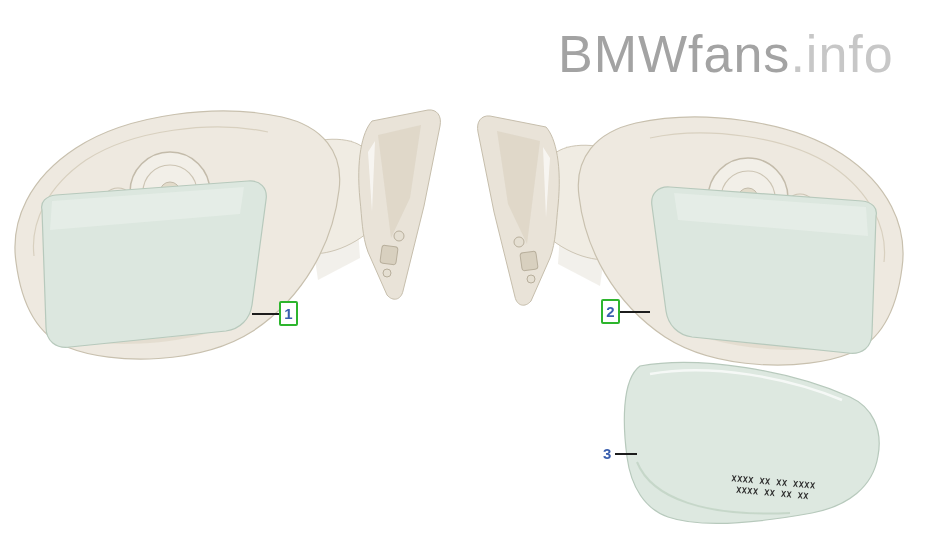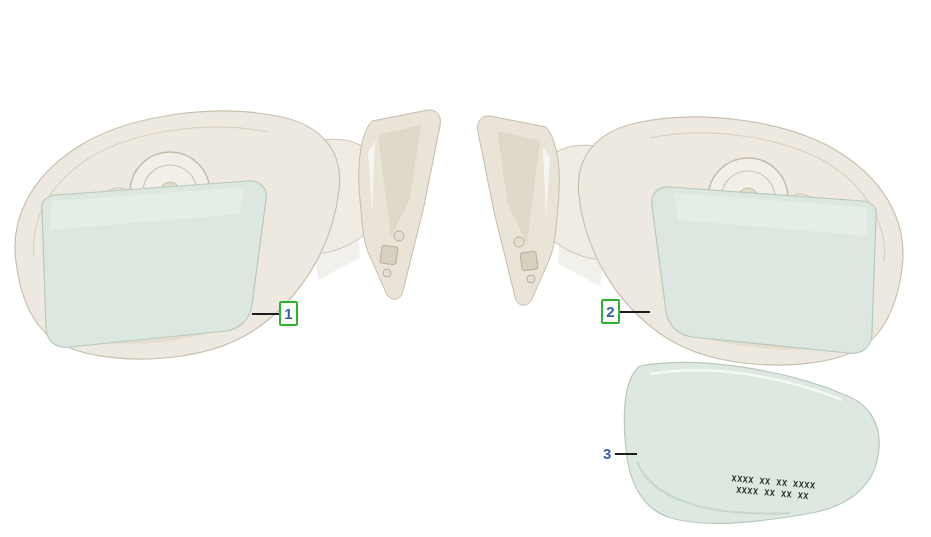--- a/index.html
+++ b/index.html
@@ -87,20 +87,23 @@
 
     <use href="#mirror-assembly" transform="translate(918,6) scale(-1,1)"></use>
 
     <g>
       <path d="M 640,366 C 700,355 792,371 850,397 C 872,407 883,429 878,456 C 873,487 848,506 812,513 C 757,523 700,528 668,517 C 645,509 631,487 627,457 C 623,427 621,380 640,366 Z" fill="#dde8e0" stroke="#b7c9bc" stroke-width="1.2"></path>
       <path d="M 650,374 C 712,363 790,378 842,400" fill="none" stroke="#ffffff" stroke-width="2.5" opacity="0.7"></path>
       <path d="M 637,462 C 652,499 706,517 790,513" fill="none" stroke="#c3d5c7" stroke-width="2" opacity="0.9"></path>
     </g>
   </svg>
 
+  <div class="watermark">
+    <span>BMWfans</span><span class="suffix">.info</span>
+  </div>
 
   <div class="callout" style="left:252px; top:301px;">
     <span class="leader w27"></span>
     <span class="marker-box">1</span>
   </div>
 
   <div class="callout" style="left:601px; top:299px;">
     <span class="marker-box">2</span>
     <span class="leader w30"></span>
   </div>

